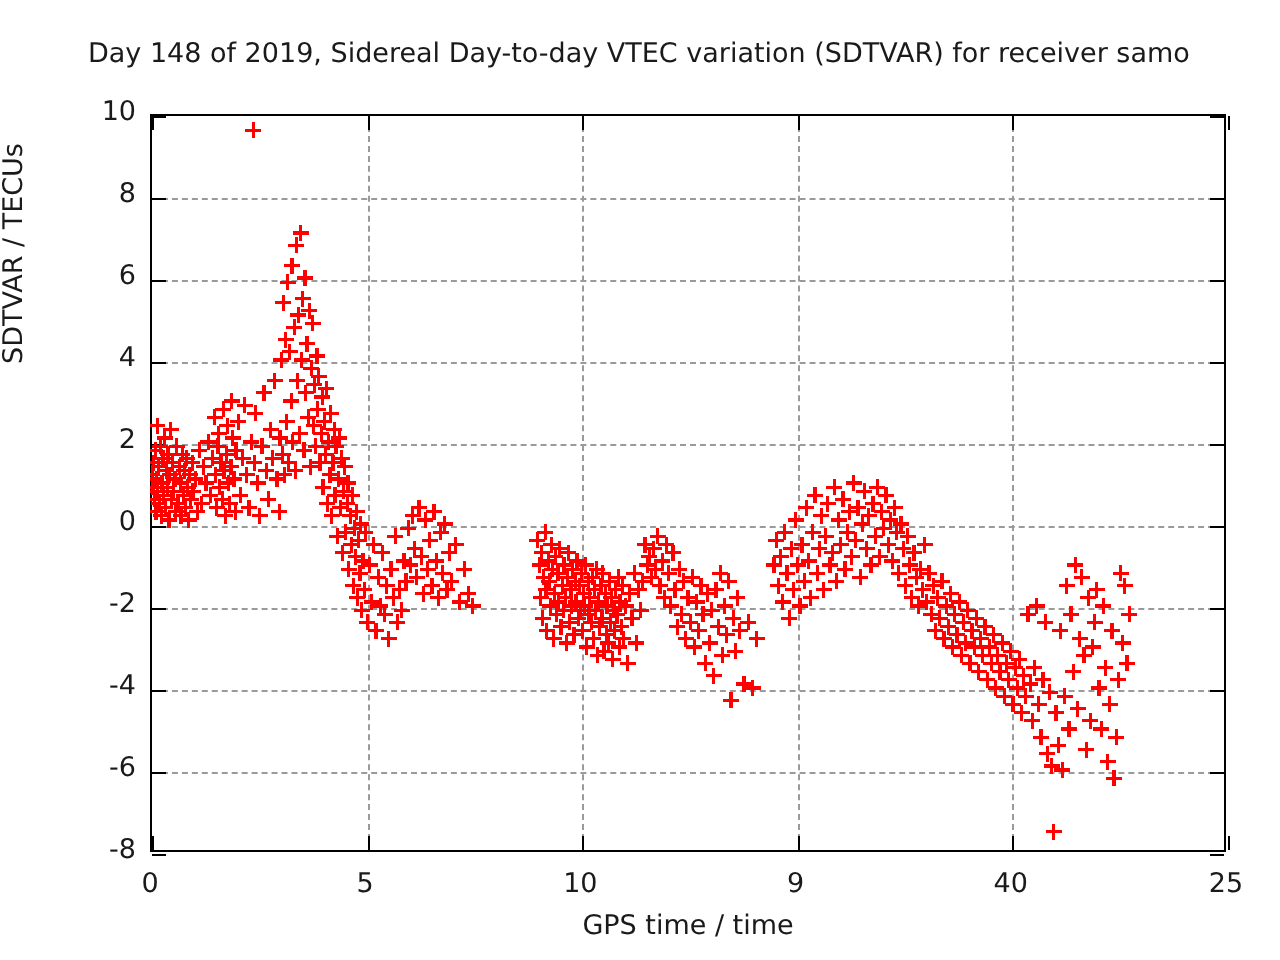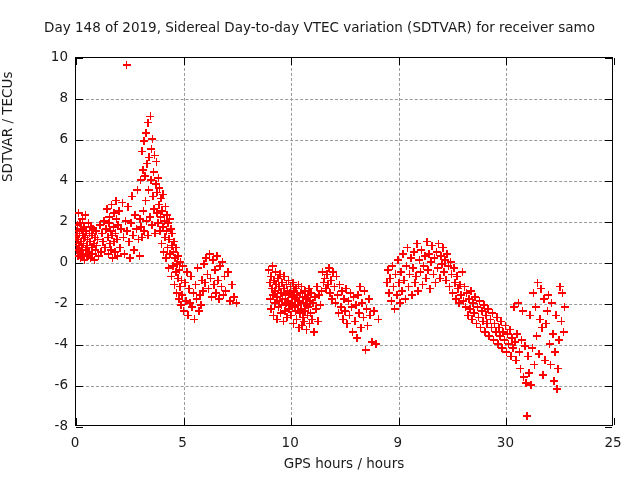--- a/index.html
+++ b/index.html
@@ -126,21 +126,21 @@
 </style>
 </head>
 <body>
 
 <div id="chart-root">
 
   <div id="chart-title">Day 148 of 2019, Sidereal Day-to-day VTEC variation (SDTVAR) for receiver samo</div>
 
   <div id="y-axis-title">SDTVAR / TECUs</div>
 
-  <div id="x-axis-title">GPS hours / hours</div>
+  <div id="x-axis-title">GPS time / time</div>
 
   <div id="plot-frame">
     <div id="gridlines">
         <div class="gridline-h" style="top: 328px;"></div>
         <div class="gridline-h" style="top: 287px;"></div>
         <div class="gridline-h" style="top: 246px;"></div>
         <div class="gridline-h" style="top: 205px;"></div>
         <div class="gridline-h" style="top: 164px;"></div>
         <div class="gridline-h" style="top: 123px;"></div>
         <div class="gridline-h" style="top: 82px;"></div>
@@ -196,21 +196,21 @@
       <div class="ylabel-text" style="left: 20px; width: 48px; top: 171px;">4</div>
       <div class="ylabel-text" style="left: 20px; width: 48px; top: 130px;">6</div>
       <div class="ylabel-text" style="left: 20px; width: 48px; top: 89px;">8</div>
       <div class="ylabel-text" style="left: 20px; width: 48px; top: 48px;">10</div>
     </div>
   <div id="tick-labels-x">
       <div class="xlabel-text" style="left: 45px; width: 60px; top: 434px;">0</div>
       <div class="xlabel-text" style="left: 152.6px; width: 60px; top: 434px;">5</div>
       <div class="xlabel-text" style="left: 260.2px; width: 60px; top: 434px;">10</div>
       <div class="xlabel-text" style="left: 367.8px; width: 60px; top: 434px;">9</div>
-      <div class="xlabel-text" style="left: 475.4px; width: 60px; top: 434px;">30</div>
+      <div class="xlabel-text" style="left: 475.4px; width: 60px; top: 434px;">40</div>
       <div class="xlabel-text" style="left: 583px; width: 60px; top: 434px;">25</div>
     </div>
 
   <svg id="data-canvas" viewBox="0 0 538 369" preserveAspectRatio="none" xmlns="http://www.w3.org/2000/svg">
       <g stroke="#ff0000" stroke-width="1.6">
         <path d="M-2.924 180.4H5.0760000000000005M1.076 176.4V184.4M-2.4936 186.54999999999998H5.5064M1.5064000000000002 182.54999999999998V190.54999999999998M-2.2784 174.25H5.7216000000000005M1.7216 170.25V178.25M-1.8479999999999999 192.70000000000002H6.152M2.152 188.70000000000002V196.70000000000002M-1.4176000000000002 168.09999999999997H6.5824M2.5824 164.09999999999997V172.09999999999997M-0.9871999999999996 198.85H7.0128M3.0128000000000004 194.85V202.85M-0.7719999999999998 182.45000000000002H7.228M3.228 178.45000000000002V186.45000000000002M-0.3415999999999997 155.79999999999998H7.6584M3.6584000000000003 151.79999999999998V159.79999999999998M-0.1264000000000003 188.6H7.8736M3.8735999999999997 184.6V192.6M0.30400000000000027 176.29999999999998H8.304M4.304 172.29999999999998V180.29999999999998M0.7343999999999999 194.75H8.7344M4.7344 190.75V198.75M1.1647999999999996 166.04999999999998H9.1648M5.1648 162.04999999999998V170.04999999999998M1.5952000000000002 200.90000000000003H9.5952M5.5952 196.90000000000003V204.90000000000003M2.0256000000000007 184.5H10.0256M6.025600000000001 180.5V188.5M2.4560000000000004 172.2H10.456M6.456 168.2V176.2M2.8864 190.65H10.8864M6.8864 186.65V194.65M3.3168000000000006 161.95H11.3168M7.316800000000001 157.95V165.95M3.7471999999999994 196.8H11.7472M7.747199999999999 192.8V200.8M4.1776 178.35H12.1776M8.1776 174.35V182.35M4.6080000000000005 186.54999999999998H12.608M8.608 182.54999999999998V190.54999999999998M5.038399999999999 170.15H13.0384M9.0384 166.15V174.15M5.4688 202.95000000000002H13.4688M9.4688 198.95000000000002V206.95000000000002M5.8992 180.4H13.8992M9.8992 176.4V184.4M6.329599999999999 157.84999999999997H14.3296M10.3296 153.84999999999997V161.84999999999997M6.76 192.70000000000002H14.76M10.76 188.70000000000002V196.70000000000002M7.1904 174.25H15.1904M11.1904 170.25V178.25M7.836 188.6H15.836M11.836 184.6V192.6M8.481599999999998 182.45000000000002H16.4816M12.481599999999998 178.45000000000002V186.45000000000002M8.912 198.85H16.912M12.912 194.85V202.85M9.3424 166.04999999999998H17.342399999999998M13.3424 162.04999999999998V170.04999999999998M9.988000000000001 194.75H17.988M13.988000000000001 190.75V198.75M10.633600000000001 176.29999999999998H18.6336M14.633600000000001 172.29999999999998V180.29999999999998M11.063999999999998 184.5H19.064M15.063999999999998 180.5V188.5M11.494399999999999 200.90000000000003H19.4944M15.494399999999999 196.90000000000003V204.90000000000003M12.14 170.15H20.14M16.14 166.15V174.15M12.785600000000002 190.65H20.785600000000002M16.785600000000002 186.65V194.65M13.216000000000001 178.35H21.216M17.216 174.35V182.35M13.646399999999996 196.8H21.646399999999996M17.646399999999996 192.8V200.8M14.292000000000002 172.2H22.292M18.292 168.2V176.2M14.9376 186.54999999999998H22.9376M18.9376 182.54999999999998V190.54999999999998M15.368000000000002 202.95000000000002H23.368000000000002M19.368000000000002 198.95000000000002V206.95000000000002M15.7984 180.4H23.7984M19.7984 176.4V184.4M16.444 192.70000000000002H24.444M20.444 188.70000000000002V196.70000000000002M17.0896 174.25H25.0896M21.0896 170.25V178.25M17.52 188.6H25.52M21.52 184.6V192.6M18.596 182.45000000000002H26.596M22.596 178.45000000000002V186.45000000000002M19.672 198.85H27.672M23.672 194.85V202.85M20.748 168.09999999999997H28.748M24.748 164.09999999999997V172.09999999999997M21.824 194.75H29.824M25.824 190.75V198.75M22.900000000000002 176.29999999999998H30.900000000000002M26.900000000000002 172.29999999999998V180.29999999999998M23.976000000000003 184.5H31.976000000000003M27.976000000000003 180.5V188.5M25.052000000000003 164H33.05200000000001M29.052000000000003 160V168M26.127999999999997 190.65H34.128M30.127999999999997 186.65V194.65M27.203999999999997 172.2H35.20399999999999M31.203999999999997 168.2V176.2M28.28 151.7H36.28M32.28 147.7V155.7M28.7104 180.4H36.7104M32.7104 176.4V184.4M29.356 196.8H37.356M33.356 192.8V200.8M30.001600000000003 166.04999999999998H38.0016M34.0016 162.04999999999998V170.04999999999998M30.432000000000002 159.9H38.432M34.432 155.9V163.9M30.862400000000008 186.54999999999998H38.86240000000001M34.86240000000001 182.54999999999998V190.54999999999998M31.508000000000003 174.25H39.508M35.508 170.25V178.25M32.1536 192.70000000000002H40.1536M36.1536 188.70000000000002V196.70000000000002M32.584 147.59999999999997H40.584M36.584 143.59999999999997V151.59999999999997M33.0144 178.35H41.0144M37.0144 174.35V182.35M33.660000000000004 200.90000000000003H41.660000000000004M37.660000000000004 196.90000000000003V204.90000000000003M34.3056 170.15H42.3056M38.3056 166.15V174.15M34.736000000000004 155.79999999999998H42.736000000000004M38.736000000000004 151.79999999999998V159.79999999999998M35.1664 184.5H43.1664M39.1664 180.5V188.5M35.812000000000005 194.75H43.812000000000005M39.812000000000005 190.75V198.75M36.45759999999999 176.29999999999998H44.45759999999999M40.45759999999999 172.29999999999998V180.29999999999998M36.888 143.49999999999997H44.888M40.888 139.49999999999997V147.49999999999997M37.3184 161.95H45.3184M41.3184 157.95V165.95M37.964 182.45000000000002H45.964M41.964 178.45000000000002V186.45000000000002M38.60959999999999 198.85H46.60959999999999M42.60959999999999 194.85V202.85M39.04 168.09999999999997H47.04M43.04 164.09999999999997V172.09999999999997M40.11599999999999 153.75H48.11599999999999M44.11599999999999 149.75V157.75M41.192 190.65H49.192M45.192 186.65V194.65M42.267999999999994 172.2H50.267999999999994M46.267999999999994 168.2V176.2M43.344 145.54999999999998H51.344M47.344 141.54999999999998V149.54999999999998M44.42 180.4H52.42M48.42 176.4V184.4M45.496 196.8H53.496M49.496 192.8V200.8M46.572 164H54.572M50.572 160V168M47.648 8.199999999999989H55.648M51.648 4.199999999999989V12.199999999999989M48.0784 174.25H56.0784M52.0784 170.25V178.25M48.724000000000004 149.65H56.724000000000004M52.724000000000004 145.65V153.65M49.800000000000004 184.5H57.800000000000004M53.800000000000004 180.5V188.5M50.876 200.90000000000003H58.876M54.876 196.90000000000003V204.90000000000003M51.952000000000005 166.04999999999998H59.952000000000005M55.952000000000005 162.04999999999998V170.04999999999998M53.028 139.4H61.028M57.028 135.4V143.4M54.104000000000006 178.35H62.104000000000006M58.104000000000006 174.35V182.35M55.18 192.70000000000002H63.18M59.18 188.70000000000002V196.70000000000002M56.25599999999999 157.84999999999997H64.256M60.25599999999999 153.84999999999997V161.84999999999997M57.332 172.2H65.332M61.332 168.2V176.2M58.407999999999994 133.25000000000003H66.40799999999999M62.407999999999994 129.25000000000003V137.25000000000003M59.484 182.45000000000002H67.48400000000001M63.484 178.45000000000002V186.45000000000002M60.56 198.85H68.56M64.56 194.85V202.85M60.99040000000001 161.95H68.99040000000001M64.99040000000001 157.95V165.95M61.635999999999996 123H69.636M65.636 119V127M62.2816 170.15H70.2816M66.2816 166.15V174.15M62.712 94.30000000000001H70.712M66.712 90.30000000000001V98.30000000000001M63.14240000000001 180.4H71.14240000000001M67.14240000000001 176.4V184.4M63.788 112.75H71.788M67.788 108.75V116.75M64.4336 153.75H72.4336M68.4336 149.75V157.75M64.864 84.05000000000001H72.864M68.864 80.05000000000001V88.05000000000001M65.2944 174.25H73.2944M69.2944 170.25V178.25M65.94 118.90000000000003H73.94M69.94 114.90000000000003V122.90000000000003M66.58559999999999 143.49999999999997H74.58559999999999M70.58559999999999 139.49999999999997V147.49999999999997M67.016 75.84999999999997H75.016M71.016 71.84999999999997V79.84999999999997M67.4464 164H75.4464M71.4464 160V168M68.092 106.59999999999997H76.092M72.092 102.59999999999997V110.59999999999997M68.73759999999999 178.35H76.73759999999999M72.73759999999999 174.35V182.35M69.168 65.59999999999997H77.168M73.168 61.599999999999966V69.59999999999997M69.5984 133.25000000000003H77.5984M73.5984 129.25000000000003V137.25000000000003M70.244 100.44999999999999H78.244M74.244 96.44999999999999V104.44999999999999M70.8896 159.9H78.8896M74.8896 155.9V163.9M71.32000000000001 59.44999999999999H79.32000000000001M75.32000000000001 55.44999999999999V63.44999999999999M71.7504 123H79.7504M75.7504 119V127M72.39599999999999 92.25H80.39599999999999M76.39599999999999 88.25V96.25M73.0416 168.09999999999997H81.0416M77.0416 164.09999999999997V172.09999999999997M73.47200000000001 82H81.47200000000001M77.47200000000001 78V86M73.9024 139.4H81.9024M77.9024 135.4V143.4M74.548 114.80000000000001H82.548M78.548 110.80000000000001V118.80000000000001M75.1936 151.7H83.1936M79.1936 147.7V155.7M75.62400000000001 98.40000000000003H83.62400000000001M79.62400000000001 94.40000000000003V102.40000000000003M76.05440000000002 176.29999999999998H84.05440000000002M80.05440000000002 172.29999999999998V180.29999999999998M76.7 127.1H84.7M80.7 123.1V131.1M77.3456 104.55000000000001H85.3456M81.3456 100.55000000000001V108.55000000000001M77.776 155.79999999999998H85.776M81.776 151.79999999999998V159.79999999999998M78.2064 135.3H86.2064M82.2064 131.3V139.3M78.852 166.04999999999998H86.852M82.852 162.04999999999998V170.04999999999998M79.4976 120.95000000000002H87.4976M83.4976 116.95000000000002V124.95000000000002M79.928 147.59999999999997H87.928M83.928 143.59999999999997V151.59999999999997M80.3584 131.20000000000002H88.3584M84.3584 127.20000000000002V135.20000000000002M81.004 174.25H89.004M85.004 170.25V178.25M81.6496 159.9H89.6496M85.6496 155.9V163.9M82.08 141.45H90.08M86.08 137.45V145.45M82.51039999999999 186.54999999999998H90.51039999999999M86.51039999999999 182.54999999999998V190.54999999999998M83.156 153.75H91.156M87.156 149.75V157.75M83.80160000000001 170.15H91.80160000000001M87.80160000000001 166.15V174.15M84.23199999999999 137.35H92.23199999999999M88.23199999999999 133.35V141.35M84.6624 194.75H92.6624M88.6624 190.75V198.75M85.308 164H93.308M89.308 160V168M85.9536 180.4H93.9536M89.9536 176.4V184.4M86.384 149.65H94.384M90.384 145.65V153.65M86.81439999999999 200.90000000000003H94.81439999999999M90.81439999999999 196.90000000000003V204.90000000000003M87.46000000000001 174.25H95.46000000000001M91.46000000000001 170.25V178.25M88.10560000000001 157.84999999999997H96.10560000000001M92.10560000000001 153.84999999999997V161.84999999999997M88.53599999999999 190.65H96.53599999999999M92.53599999999999 186.65V194.65M88.96640000000001 166.04999999999998H96.96640000000001M92.96640000000001 162.04999999999998V170.04999999999998M89.612 211.14999999999998H97.612M93.612 207.14999999999998V215.14999999999998M90.2576 182.45000000000002H98.2576M94.2576 178.45000000000002V186.45000000000002M90.688 161.95H98.688M94.688 157.95V165.95M91.1184 196.8H99.1184M95.1184 192.8V200.8M91.76400000000001 172.2H99.76400000000001M95.76400000000001 168.2V176.2M92.40960000000001 219.35H100.40960000000001M96.40960000000001 215.35V223.35M92.84 188.6H100.84M96.84 184.6V192.6M93.2704 176.29999999999998H101.2704M97.2704 172.29999999999998V180.29999999999998M93.916 209.1H101.916M97.916 205.1V213.1M94.5616 194.75H102.5616M98.5616 190.75V198.75M94.992 184.5H102.992M98.992 180.5V188.5M95.4224 227.54999999999998H103.4224M99.4224 223.54999999999998V231.54999999999998M96.06800000000001 200.90000000000003H104.06800000000001M100.06800000000001 196.90000000000003V204.90000000000003M96.71359999999999 215.25H104.71359999999999M100.71359999999999 211.25V219.25M97.144 190.65H105.144M101.144 186.65V194.65M97.5744 235.75H105.5744M101.5744 231.75V239.75M98.22 207.05H106.22M102.22 203.05V211.05M98.8656 221.4H106.8656M102.8656 217.4V225.4M99.296 198.85H107.296M103.296 194.85V202.85M99.7264 241.9H107.7264M103.7264 237.9V245.9M100.37199999999999 213.2H108.37199999999999M104.37199999999999 209.2V217.2M101.01759999999999 229.6H109.01759999999999M105.01759999999999 225.6V233.6M101.44800000000001 205H109.44800000000001M105.44800000000001 201V209M101.8784 248.05H109.8784M105.8784 244.05V252.05M102.524 223.45000000000002H110.524M106.524 219.45000000000002V227.45000000000002M103.1696 237.79999999999998H111.1696M107.1696 233.79999999999998V241.79999999999998M103.60000000000001 209.1H111.60000000000001M107.60000000000001 205.1V213.1M104.67599999999999 254.2H112.67599999999999M108.67599999999999 250.2V258.2M105.752 225.5H113.752M109.752 221.5V229.5M106.828 243.95000000000002H114.828M110.828 239.95000000000002V247.95000000000002M107.90400000000001 215.25H115.90400000000001M111.90400000000001 211.25V219.25M108.97999999999999 258.29999999999995H116.97999999999999M112.97999999999999 254.29999999999995V262.29999999999995M110.056 231.65H118.056M114.056 227.65V235.65M111.13199999999999 246H119.13199999999999M115.13199999999999 242V250M112.20800000000001 219.35H120.20800000000001M116.20800000000001 215.35V223.35M113.284 250.10000000000002H121.284M117.284 246.10000000000002V254.10000000000002M114.36 235.75H122.36M118.36 231.75V239.75M115.436 262.4H123.436M119.436 258.4V266.4M116.51199999999999 227.54999999999998H124.51199999999999M120.51199999999999 223.54999999999998V231.54999999999998M117.58800000000001 241.9H125.58800000000001M121.58800000000001 237.9V245.9M118.664 211.14999999999998H126.664M122.664 207.14999999999998V215.14999999999998M119.74000000000001 254.2H127.74000000000001M123.74000000000001 250.2V258.2M120.81599999999999 237.79999999999998H128.81599999999997M124.81599999999999 233.79999999999998V241.79999999999998M121.892 248.05H129.892M125.892 244.05V252.05M122.968 223.45000000000002H130.96800000000002M126.968 219.45000000000002V227.45000000000002M124.04400000000001 233.70000000000002H132.044M128.044 229.70000000000002V237.70000000000002M125.12 207.05H133.12M129.12 203.05V211.05M126.196 225.5H134.196M130.196 221.5V229.5M127.27199999999999 200.90000000000003H135.272M131.272 196.90000000000003V204.90000000000003M128.348 217.29999999999998H136.348M132.348 213.29999999999998V221.29999999999998M129.424 231.65H137.424M133.424 227.65V235.65M130.5 196.8H138.5M134.5 192.8V200.8M131.576 221.4H139.576M135.576 217.4V225.4M132.65200000000002 239.85H140.65200000000002M136.65200000000002 235.85V243.85M133.728 202.95000000000002H141.728M137.728 198.95000000000002V206.95000000000002M134.804 227.54999999999998H142.804M138.804 223.54999999999998V231.54999999999998M135.88 213.2H143.88M139.88 209.2V217.2M136.95600000000002 235.75H144.95600000000002M140.95600000000002 231.75V239.75M138.032 198.85H146.032M142.032 194.85V202.85M139.108 223.45000000000002H147.108M143.108 219.45000000000002V227.45000000000002M140.184 241.9H148.184M144.184 237.9V245.9M141.26000000000002 209.1H149.26000000000002M145.26000000000002 205.1V213.1M142.336 229.6H150.336M146.336 225.6V233.6M143.41199999999998 205H151.41199999999998M147.41199999999998 201V209M144.488 237.79999999999998H152.488M148.488 233.79999999999998V241.79999999999998M145.56400000000002 219.35H153.56400000000002M149.56400000000002 215.35V223.35M146.64000000000001 233.70000000000002H154.64000000000001M150.64000000000001 229.70000000000002V237.70000000000002M148.79199999999997 215.25H156.79199999999997M152.79199999999997 211.25V219.25M150.94400000000002 243.95000000000002H158.94400000000002M154.94400000000002 239.95000000000002V247.95000000000002M153.096 227.54999999999998H161.096M157.096 223.54999999999998V231.54999999999998M155.24800000000002 239.85H163.24800000000002M159.24800000000002 235.85V243.85M157.4 246H165.4M161.4 242V250M189.68 213.2H197.68M193.68 209.2V217.2M190.75600000000003 225.5H198.75600000000003M194.75600000000003 221.5V229.5M191.4016 241.9H199.4016M195.4016 237.9V245.9M191.832 219.35H199.832M195.832 215.35V223.35M192.26239999999999 252.15H200.26239999999999M196.26239999999999 248.15V256.15M192.908 231.65H200.908M196.908 227.65V235.65M193.5536 209.1H201.5536M197.5536 205.1V213.1M193.984 237.79999999999998H201.984M197.984 233.79999999999998V241.79999999999998M194.4144 258.29999999999995H202.4144M198.4144 254.29999999999995V262.29999999999995M195.06 223.45000000000002H203.06M199.06 219.45000000000002V227.45000000000002M195.70559999999998 233.70000000000002H203.70559999999998M199.70559999999998 229.70000000000002V237.70000000000002M196.13600000000002 246H204.13600000000002M200.13600000000002 242V250M196.56640000000002 215.25H204.56640000000002M200.56640000000002 211.25V219.25M197.212 227.54999999999998H205.212M201.212 223.54999999999998V231.54999999999998M197.85760000000002 262.4H205.85760000000002M201.85760000000002 258.4V266.4M198.288 239.85H206.288M202.288 235.85V243.85M198.7184 221.4H206.7184M202.7184 217.4V225.4M199.36399999999998 250.10000000000002H207.36399999999998M203.36399999999998 246.10000000000002V254.10000000000002M200.0096 229.6H208.0096M204.0096 225.6V233.6M200.44 243.95000000000002H208.44M204.44 239.95000000000002V247.95000000000002M200.8704 217.29999999999998H208.8704M204.8704 213.29999999999998V221.29999999999998M201.516 256.25H209.516M205.516 252.25V260.25M202.1616 235.75H210.1616M206.1616 231.75V239.75M202.592 248.05H210.592M206.592 244.05V252.05M203.02239999999998 225.5H211.02239999999998M207.02239999999998 221.5V229.5M203.668 241.9H211.668M207.668 237.9V245.9M204.3136 264.45H212.3136M208.3136 260.45V268.45M204.74399999999997 231.65H212.74399999999997M208.74399999999997 227.65V235.65M205.17440000000002 219.35H213.17440000000002M209.17440000000002 215.35V223.35M205.82 254.2H213.82M209.82 250.2V258.2M206.4656 237.79999999999998H214.4656M210.4656 233.79999999999998V241.79999999999998M206.89600000000002 246H214.89600000000002M210.89600000000002 242V250M207.3264 227.54999999999998H215.3264M211.3264 223.54999999999998V231.54999999999998M207.97199999999998 260.35H215.97199999999998M211.97199999999998 256.35V264.35M208.61760000000004 233.70000000000002H216.61760000000004M212.61760000000004 229.70000000000002V237.70000000000002M209.048 243.95000000000002H217.048M213.048 239.95000000000002V247.95000000000002M209.4784 223.45000000000002H217.4784M213.4784 219.45000000000002V227.45000000000002M210.124 252.15H218.124M214.124 248.15V256.15M210.7696 235.75H218.7696M214.7696 231.75V239.75M211.20000000000002 248.05H219.20000000000002M215.20000000000002 244.05V252.05M211.63039999999998 229.6H219.63039999999998M215.63039999999998 225.6V233.6M212.276 258.29999999999995H220.276M216.276 254.29999999999995V262.29999999999995M212.9216 239.85H220.9216M216.9216 235.85V243.85M213.35199999999998 246H221.35199999999998M217.35199999999998 242V250M213.7824 225.5H221.7824M217.7824 221.5V229.5M214.42800000000003 266.5H222.42800000000003M218.42800000000003 262.5V270.5M215.0736 233.70000000000002H223.0736M219.0736 229.70000000000002V237.70000000000002M215.504 250.10000000000002H223.504M219.504 246.10000000000002V254.10000000000002M215.93440000000004 241.9H223.93440000000004M219.93440000000004 237.9V245.9M216.57999999999998 254.2H224.57999999999998M220.57999999999998 250.2V258.2M217.2256 231.65H225.2256M221.2256 227.65V235.65M217.656 262.4H225.656M221.656 258.4V266.4M218.0864 237.79999999999998H226.0864M222.0864 233.79999999999998V241.79999999999998M218.732 248.05H226.732M222.732 244.05V252.05M219.3776 227.54999999999998H227.3776M223.3776 223.54999999999998V231.54999999999998M219.80800000000002 270.6H227.80800000000002M223.80800000000002 266.6V274.6M220.2384 243.95000000000002H228.2384M224.2384 239.95000000000002V247.95000000000002M220.884 256.25H228.884M224.884 252.25V260.25M221.52960000000002 235.75H229.52960000000002M225.52960000000002 231.75V239.75M221.95999999999998 252.15H229.95999999999998M225.95999999999998 248.15V256.15M222.3904 229.6H230.3904M226.3904 225.6V233.6M223.03600000000003 268.54999999999995H231.03600000000003M227.03600000000003 264.54999999999995V272.54999999999995M223.6816 239.85H231.6816M227.6816 235.85V243.85M224.112 260.35H232.112M228.112 256.35V264.35M224.5424 246H232.5424M228.5424 242V250M225.188 264.45H233.188M229.188 260.45V268.45M225.8336 233.70000000000002H233.8336M229.8336 229.70000000000002V237.70000000000002M226.26399999999998 254.2H234.26399999999998M230.26399999999998 250.2V258.2M226.6944 241.9H234.6944M230.6944 237.9V245.9M227.34 272.65H235.34M231.34 268.65V276.65M227.98559999999998 248.05H235.98559999999998M231.98559999999998 244.05V252.05M228.41600000000003 258.29999999999995H236.41600000000003M232.41600000000003 254.29999999999995V262.29999999999995M228.84640000000002 237.79999999999998H236.84640000000002M232.84640000000002 233.79999999999998V241.79999999999998M229.492 250.10000000000002H237.492M233.492 246.10000000000002V254.10000000000002M230.13760000000002 231.65H238.13760000000002M234.13760000000002 227.65V235.65M230.568 266.5H238.568M234.568 262.5V270.5M230.9984 243.95000000000002H238.9984M234.9984 239.95000000000002V247.95000000000002M231.64399999999998 256.25H239.64399999999998M235.64399999999998 252.25V260.25M232.2896 235.75H240.2896M236.2896 231.75V239.75M232.72 262.4H240.72M236.72 258.4V266.4M233.796 246H241.796M237.796 242V250M234.872 274.7H242.872M238.872 270.7V278.7M235.948 239.85H243.948M239.948 235.85V243.85M237.02399999999997 252.15H245.02399999999997M241.02399999999997 248.15V256.15M238.1 229.6H246.1M242.1 225.6V233.6M239.17600000000002 264.45H247.17600000000002M243.17600000000002 260.45V268.45M240.25199999999998 237.79999999999998H248.25199999999998M244.25199999999998 233.79999999999998V241.79999999999998M241.328 248.05H249.328M245.328 244.05V252.05M242.40399999999997 233.70000000000002H250.40399999999997M246.40399999999997 229.70000000000002V237.70000000000002M243.48000000000002 215.25H251.48000000000002M247.48000000000002 211.25V219.25M244.556 225.5H252.556M248.556 221.5V229.5M245.63199999999998 221.4H253.63199999999998M249.63199999999998 217.4V225.4M246.70800000000003 231.65H254.70800000000003M250.70800000000003 227.65V235.65M247.784 217.29999999999998H255.784M251.784 213.29999999999998V221.29999999999998M248.85999999999999 227.54999999999998H256.86M252.85999999999999 223.54999999999998V231.54999999999998M249.936 211.14999999999998H257.93600000000004M253.936 207.14999999999998V215.14999999999998M251.012 235.75H259.012M255.012 231.75V239.75M252.08800000000002 223.45000000000002H260.088M256.088 219.45000000000002V227.45000000000002M253.164 241.9H261.164M257.164 237.9V245.9M254.24 215.25H262.24M258.24 211.25V219.25M255.31600000000003 229.6H263.31600000000003M259.31600000000003 225.6V233.6M256.392 246H264.392M260.392 242V250M257.468 219.35H265.468M261.468 215.35V223.35M258.544 237.79999999999998H266.544M262.544 233.79999999999998V241.79999999999998M259.62 256.25H267.62M263.62 252.25V260.25M260.696 227.54999999999998H268.696M264.696 223.54999999999998V231.54999999999998M261.772 250.10000000000002H269.772M265.772 246.10000000000002V254.10000000000002M262.848 233.70000000000002H270.848M266.848 229.70000000000002V237.70000000000002M263.924 262.4H271.924M267.924 258.4V266.4M265 241.9H273M269 237.9V245.9M266.076 254.2H274.076M270.076 250.2V258.2M267.152 231.65H275.152M271.152 227.65V235.65M268.228 266.5H276.228M272.228 262.5V270.5M269.30400000000003 243.95000000000002H277.30400000000003M273.30400000000003 239.95000000000002V247.95000000000002M270.38 258.29999999999995H278.38M274.38 254.29999999999995V262.29999999999995M271.456 235.75H279.456M275.456 231.75V239.75M272.532 250.10000000000002H280.532M276.532 246.10000000000002V254.10000000000002M273.608 274.7H281.608M277.608 270.7V278.7M274.684 239.85H282.684M278.684 235.85V243.85M275.76 264.45H283.76M279.76 260.45V268.45M276.836 248.05H284.836M280.836 244.05V252.05M277.91200000000003 280.85H285.91200000000003M281.91200000000003 276.85V284.85M278.988 237.79999999999998H286.988M282.988 233.79999999999998V241.79999999999998M280.064 256.25H288.064M284.064 252.25V260.25M281.14 229.6H289.14M285.14 225.6V233.6M282.216 270.6H290.216M286.216 266.6V274.6M283.29200000000003 246H291.29200000000003M287.29200000000003 242V250M284.368 260.35H292.368M288.368 256.35V264.35M285.44399999999996 233.70000000000002H293.44399999999996M289.44399999999996 229.70000000000002V237.70000000000002M286.52000000000004 293.15H294.52000000000004M290.52000000000004 289.15V297.15M287.596 252.15H295.596M291.596 248.15V256.15M288.672 268.54999999999995H296.672M292.672 264.54999999999995V272.54999999999995M289.74800000000005 241.9H297.74800000000005M293.74800000000005 237.9V245.9M290.82399999999996 258.29999999999995H298.82399999999996M294.82399999999996 254.29999999999995V262.29999999999995M292.976 284.95000000000005H300.976M296.976 280.95000000000005V288.95000000000005M295.12800000000004 254.2H303.12800000000004M299.12800000000004 250.2V258.2M297.28000000000003 287H305.28000000000003M301.28000000000003 283V291M299.43199999999996 262.4H307.43199999999996M303.43199999999996 258.4V266.4M308.03999999999996 225.5H316.03999999999996M312.03999999999996 221.5V229.5M309.11600000000004 213.2H317.11600000000004M313.11600000000004 209.2V217.2M310.192 235.75H318.192M314.192 231.75V239.75M311.268 221.4H319.268M315.268 217.4V225.4M312.344 243.95000000000002H320.344M316.344 239.95000000000002V247.95000000000002M313.41999999999996 209.1H321.41999999999996M317.41999999999996 205.1V213.1M314.49600000000004 229.6H322.49600000000004M318.49600000000004 225.6V233.6M315.572 252.15H323.572M319.572 248.15V256.15M316.64799999999997 217.29999999999998H324.64799999999997M320.64799999999997 213.29999999999998V221.29999999999998M317.724 237.79999999999998H325.724M321.724 233.79999999999998V241.79999999999998M318.8 202.95000000000002H326.8M322.8 198.95000000000002V206.95000000000002M319.876 225.5H327.876M323.876 221.5V229.5M320.952 246H328.952M324.952 242V250M322.02799999999996 215.25H330.02799999999996M326.02799999999996 211.25V219.25M323.104 233.70000000000002H331.104M327.104 229.70000000000002V237.70000000000002M324.18 196.8H332.18M328.18 192.8V200.8M325.256 223.45000000000002H333.256M329.256 219.45000000000002V227.45000000000002M326.332 241.9H334.332M330.332 237.9V245.9M327.408 209.1H335.408M331.408 205.1V213.1M328.484 190.65H336.484M332.484 186.65V194.65M329.56 229.6H337.56M333.56 225.6V233.6M330.636 217.29999999999998H338.636M334.636 213.29999999999998V221.29999999999998M331.712 200.90000000000003H339.712M335.712 196.90000000000003V204.90000000000003M332.788 237.79999999999998H340.788M336.788 233.79999999999998V241.79999999999998M333.864 211.14999999999998H341.864M337.864 207.14999999999998V215.14999999999998M334.94 194.75H342.94M338.94 190.75V198.75M336.016 225.5H344.016M340.016 221.5V229.5M337.092 219.35H345.092M341.092 215.35V223.35M338.168 186.54999999999998H346.168M342.168 182.54999999999998V190.54999999999998M339.244 233.70000000000002H347.244M343.244 229.70000000000002V237.70000000000002M340.32 202.95000000000002H348.32M344.32 198.95000000000002V206.95000000000002M341.396 215.25H349.396M345.396 211.25V219.25M342.47200000000004 192.70000000000002H350.47200000000004M346.47200000000004 188.70000000000002V196.70000000000002M343.54799999999994 227.54999999999998H351.54799999999994M347.54799999999994 223.54999999999998V231.54999999999998M344.624 209.1H352.624M348.624 205.1V213.1M345.7 198.85H353.7M349.7 194.85V202.85M346.776 221.4H354.776M350.776 217.4V225.4M347.85200000000003 184.5H355.85200000000003M351.85200000000003 180.5V188.5M348.92799999999994 213.2H356.92799999999994M352.92799999999994 209.2V217.2M350.00399999999996 196.8H358.00399999999996M354.00399999999996 192.8V200.8M351.08000000000004 231.65H359.08000000000004M355.08000000000004 227.65V235.65M352.156 205H360.156M356.156 201V209M353.232 188.6H361.232M357.232 184.6V192.6M354.30799999999994 217.29999999999998H362.30799999999994M358.30799999999994 213.29999999999998V221.29999999999998M355.38399999999996 200.90000000000003H363.38399999999996M359.38399999999996 196.90000000000003V204.90000000000003M356.46000000000004 225.5H364.46000000000004M360.46000000000004 221.5V229.5M357.536 194.75H365.536M361.536 190.75V198.75M358.612 211.14999999999998H366.612M362.612 207.14999999999998V215.14999999999998M359.688 186.54999999999998H367.688M363.688 182.54999999999998V190.54999999999998M360.76399999999995 221.4H368.76399999999995M364.76399999999995 217.4V225.4M361.84000000000003 198.85H369.84000000000003M365.84000000000003 194.85V202.85M362.91600000000005 207.05H370.91600000000005M366.91600000000005 203.05V211.05M363.992 190.65H371.992M367.992 186.65V194.65M365.068 215.25H373.068M369.068 211.25V219.25M366.14399999999995 202.95000000000002H374.14399999999995M370.14399999999995 198.95000000000002V206.95000000000002M367.21999999999997 223.45000000000002H375.21999999999997M371.21999999999997 219.45000000000002V227.45000000000002M368.29600000000005 196.8H376.29600000000005M372.29600000000005 192.8V200.8M369.372 209.1H377.372M373.372 205.1V213.1M370.448 229.6H378.448M374.448 225.6V233.6M371.524 205H379.524M375.524 201V209M372.59999999999997 217.29999999999998H380.59999999999997M376.59999999999997 213.29999999999998V221.29999999999998M373.67600000000004 235.75H381.67600000000004M377.67600000000004 231.75V239.75M374.752 211.14999999999998H382.752M378.752 207.14999999999998V215.14999999999998M375.828 225.5H383.828M379.828 221.5V229.5M376.904 241.9H384.904M380.904 237.9V245.9M377.97999999999996 219.35H385.97999999999996M381.97999999999996 215.35V223.35M379.05600000000004 231.65H387.05600000000004M383.05600000000004 227.65V235.65M380.13200000000006 246H388.13200000000006M384.13200000000006 242V250M381.20799999999997 227.54999999999998H389.20799999999997M385.20799999999997 223.54999999999998V231.54999999999998M382.284 237.79999999999998H390.284M386.284 233.79999999999998V241.79999999999998M383.36 215.25H391.36M387.36 211.25V219.25M384.436 243.95000000000002H392.436M388.436 239.95000000000002V247.95000000000002M385.51200000000006 229.6H393.51200000000006M389.51200000000006 225.6V233.6M386.58799999999997 250.10000000000002H394.58799999999997M390.58799999999997 246.10000000000002V254.10000000000002M387.664 235.75H395.664M391.664 231.75V239.75M388.74 258.29999999999995H396.74M392.74 254.29999999999995V262.29999999999995M389.816 241.9H397.816M393.816 237.9V245.9M390.89200000000005 252.15H398.89200000000005M394.89200000000005 248.15V256.15M391.968 233.70000000000002H399.968M395.968 229.70000000000002V237.70000000000002M393.044 262.4H401.044M397.044 258.4V266.4M394.12 246H402.12M398.12 242V250M395.19599999999997 256.25H403.19599999999997M399.19599999999997 252.25V260.25M396.27200000000005 239.85H404.27200000000005M400.27200000000005 235.85V243.85M397.348 266.5H405.348M401.348 262.5V270.5M398.424 250.10000000000002H406.424M402.424 246.10000000000002V254.10000000000002M399.5 260.35H407.5M403.5 256.35V264.35M400.576 243.95000000000002H408.576M404.576 239.95000000000002V247.95000000000002M401.652 270.6H409.652M405.652 266.6V274.6M402.72799999999995 254.2H410.72799999999995M406.72799999999995 250.2V258.2M403.80400000000003 264.45H411.80400000000003M407.80400000000003 260.45V268.45M404.88 248.05H412.88M408.88 244.05V252.05M405.956 274.7H413.956M409.956 270.7V278.7M407.032 258.29999999999995H415.032M411.032 254.29999999999995V262.29999999999995M408.10799999999995 266.5H416.10799999999995M412.10799999999995 262.5V270.5M409.184 252.15H417.184M413.184 248.15V256.15M410.26 278.8H418.26M414.26 274.8V282.8M411.336 262.4H419.336M415.336 258.4V266.4M412.41200000000003 270.6H420.41200000000003M416.41200000000003 266.6V274.6M413.48799999999994 256.25H421.48799999999994M417.48799999999994 252.25V260.25M414.564 282.9H422.564M418.564 278.9V286.9M415.64 266.5H423.64M419.64 262.5V270.5M416.716 274.7H424.716M420.716 270.7V278.7M417.79200000000003 260.35H425.79200000000003M421.79200000000003 256.35V264.35M418.86799999999994 287H426.86799999999994M422.86799999999994 283V291M419.94399999999996 270.6H427.94399999999996M423.94399999999996 266.6V274.6M421.02000000000004 278.8H429.02000000000004M425.02000000000004 274.8V282.8M422.096 264.45H430.096M426.096 260.45V268.45M423.172 291.1H431.172M427.172 287.1V295.1M424.248 274.7H432.248M428.248 270.7V278.7M425.32399999999996 282.9H433.32399999999996M429.32399999999996 278.9V286.9M426.40000000000003 268.54999999999995H434.40000000000003M430.40000000000003 264.54999999999995V272.54999999999995M427.476 295.2H435.476M431.476 291.2V299.2M428.552 276.75H436.552M432.552 272.75V280.75M429.628 287H437.628M433.628 283V291M430.70399999999995 272.65H438.70399999999995M434.70399999999995 268.65V276.65M431.78000000000003 299.3H439.78000000000003M435.78000000000003 295.3V303.3M432.85600000000005 280.85H440.85600000000005M436.85600000000005 276.85V284.85M433.932 291.1H441.932M437.932 287.1V295.1M435.008 250.10000000000002H443.008M439.008 246.10000000000002V254.10000000000002M436.08399999999995 284.95000000000005H444.08399999999995M440.08399999999995 280.95000000000005V288.95000000000005M437.15999999999997 303.4H445.15999999999997M441.15999999999997 299.4V307.4M438.23600000000005 276.75H446.23600000000005M442.23600000000005 272.75V280.75M439.312 246H447.312M443.312 242V250M440.388 295.2H448.388M444.388 291.2V299.2M441.464 311.6H449.464M445.464 307.6V315.6M442.53999999999996 282.9H450.53999999999996M446.53999999999996 278.9V286.9M443.61600000000004 254.2H451.61600000000004M447.61600000000004 250.2V258.2M444.69200000000006 319.8H452.69200000000006M448.69200000000006 315.8V323.8M445.768 289.05H453.768M449.768 285.05V293.05M446.844 325.95H454.844M450.844 321.95V329.95M447.91999999999996 358.75H455.91999999999996M451.91999999999996 354.75V362.75M448.99600000000004 299.3H456.99600000000004M452.99600000000004 295.3V303.3M450.07200000000006 315.7H458.07200000000006M454.07200000000006 311.7V319.7M451.14799999999997 258.29999999999995H459.14799999999997M455.14799999999997 254.29999999999995V262.29999999999995M452.224 328H460.224M456.224 324V332M453.3 291.1H461.3M457.3 287.1V295.1M454.376 235.75H462.376M458.376 231.75V239.75M455.45200000000006 307.5H463.45200000000006M459.45200000000006 303.5V311.5M456.52799999999996 250.10000000000002H464.52799999999996M460.52799999999996 246.10000000000002V254.10000000000002M457.604 278.8H465.604M461.604 274.8V282.8M458.68 225.5H466.68M462.68 221.5V229.5M459.756 297.25H467.756M463.756 293.25V301.25M460.83200000000005 262.4H468.83200000000005M464.83200000000005 258.4V266.4M461.908 231.65H469.908M465.908 227.65V235.65M462.984 270.6H470.984M466.984 266.6V274.6M464.06 317.75H472.06M468.06 313.75V321.75M465.136 241.9H473.136M469.136 237.9V245.9M466.21200000000005 303.4H474.21200000000005M470.21200000000005 299.4V307.4M467.28799999999995 266.5H475.28799999999995M471.28799999999995 262.5V270.5M468.364 254.2H476.364M472.364 250.2V258.2M469.44 237.79999999999998H477.44M473.44 233.79999999999998V241.79999999999998M470.516 287H478.516M474.516 283V291M471.592 307.5H479.592M475.592 303.5V311.5M472.66799999999995 246H480.66799999999995M476.66799999999995 242V250M473.744 276.75H481.744M477.744 272.75V280.75M474.82 323.9H482.82M478.82 319.9V327.9M475.896 295.2H483.896M479.896 291.2V299.2M476.97200000000004 258.29999999999995H484.97200000000004M480.97200000000004 254.29999999999995V262.29999999999995M478.04799999999994 332.1H486.04799999999994M482.04799999999994 328.1V336.1M479.124 311.6H487.124M483.124 307.6V315.6M480.2 282.9H488.2M484.2 278.9V286.9M481.276 229.6H489.276M485.276 225.6V233.6M482.35200000000003 264.45H490.35200000000003M486.35200000000003 260.45V268.45M483.42799999999994 235.75H491.42799999999994M487.42799999999994 231.75V239.75M484.50399999999996 274.7H492.50399999999996M488.50399999999996 270.7V278.7M485.58000000000004 250.10000000000002H493.58000000000004M489.58000000000004 246.10000000000002V254.10000000000002" fill="none" shape-rendering="crispEdges"></path>
       </g>
     </svg>
 
 </div>

